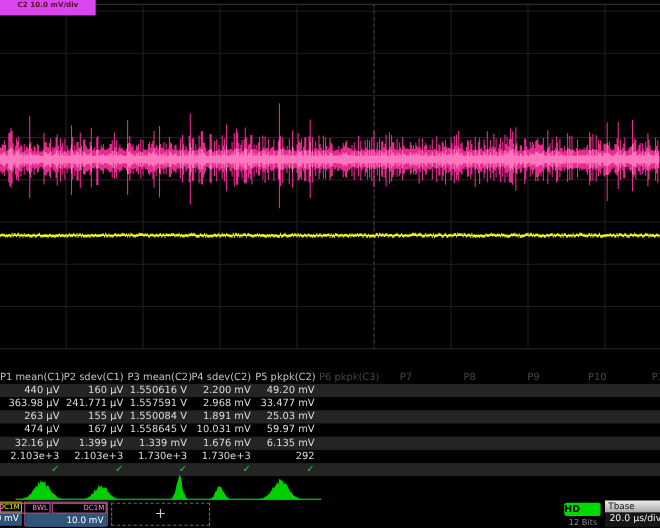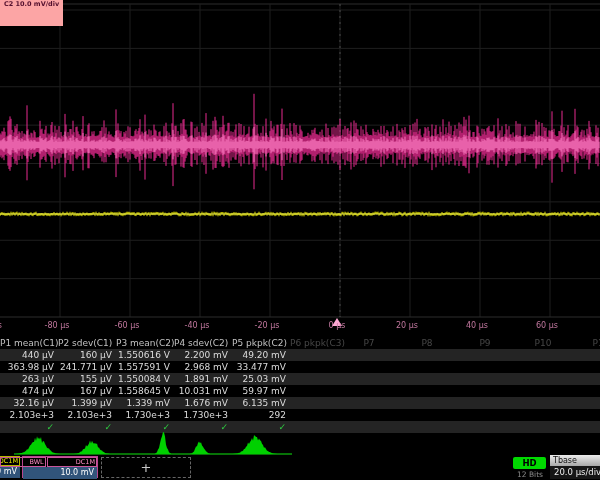--- a/index.html
+++ b/index.html
@@ -1,20 +1,20 @@
 <!DOCTYPE html>
 <html><head>
 <meta charset="utf-8">
 <style>
   html,body{margin:0;padding:0;background:#000;}
   .screen{position:relative;width:600px;height:480px;background:#000;overflow:hidden;
           font-family:"DejaVu Sans","Liberation Sans",sans-serif;}
   svg{position:absolute;left:0;top:0;}
   
-  .trace-badge{position:absolute;left:0;top:0;height:26px;padding:0 4px;background:#fca5a5;
+  .trace-badge{position:absolute;left:0;top:0;height:14px;padding:0 16px;background:#d946ef;
                color:#54102e;font-size:6.5px;line-height:9px;font-weight:bold;white-space:nowrap;}
   
   .axis-row{position:absolute;left:0;top:318px;width:600px;height:16px;}
   .axis-label{position:absolute;top:3px;transform:translateX(-50%);color:#c1779e;font-size:8px;white-space:nowrap;}
   .trig-marker{position:absolute;left:332px;top:0px;width:0;height:0;
                border-left:5px solid transparent;border-right:5px solid transparent;
                border-bottom:8px solid #ffa8d4;}
   
   .measure-table{position:absolute;left:0;top:336px;width:600px;overflow:hidden;}
   .m-row{display:flex;width:660px;height:12px;align-items:center;}
@@ -34,21 +34,21 @@
   .chan-tab{font-size:7px;font-weight:bold;line-height:9px;padding:0 3px;color:#fff;}
   .mini-badge{font-size:6.5px;line-height:8px;padding:0 1px;border:1px solid;white-space:nowrap;}
   .c1-box{left:-56px;width:76px;}
   .c1-box .mini-badge{border-color:#b8b800;color:#e8e800;}
   .c2-box{left:22px;width:76px;border:1px solid #b8478f;}
   .c2-box .chan-tab{background:#701a75;}
   .c2-box .mini-badge{border-color:#c9569b;color:#ff8cc4;padding-left:28px;}
   .add-box{position:absolute;left:101px;top:2px;width:88px;height:19px;border:1px dashed #666;
            color:#c9c9c9;font-size:13px;text-align:center;line-height:19px;}
   .hd-badge{position:absolute;left:513px;top:2px;width:33px;height:12px;background:#00d900;
-            border-radius:2px;color:#000;font-size:8.5px;font-weight:bold;text-align:center;line-height:12px;}
+            border-radius:2px;color:#000;font-size:8.5px;font-weight:bold;line-height:12px;}
   .hd-bits{position:absolute;left:510px;top:15px;width:40px;color:#8a8a8a;font-size:7.5px;text-align:center;}
   .tbase-box{position:absolute;left:550px;top:0px;width:120px;height:24px;}
   .tbase-row1{height:11px;background:linear-gradient(#ececec,#a8a8a8);color:#111;font-size:8px;
               line-height:11px;padding-left:3px;}
   .tbase-row2{height:13px;background:#161616;color:#ececec;font-size:8.5px;line-height:13px;padding-left:4px;}
 </style>
 </head>
 <body>
 
 <div class="screen">
@@ -74,34 +74,20 @@
       <line x1="0" y1="317" x2="600" y2="317" stroke="#2c2c2c" stroke-width="1"></line>
       <line x1="340" y1="4" x2="340" y2="317" stroke="#4a4a4a" stroke-width="1" stroke-dasharray="2 4"></line>
       <path d="M0 133.3V157.2M1 134.6V155.4M2 131.3V158.3M3 131.7V156.9M4 127.7V160.2M5 131.8V155.1M6 137.3V154.2M7 135.7V155.8M8 121.2V165.7M9 120.2V169.0M10 116.4V170.8M11 118.8V167.1M12 129.9V157.0M13 136.0V153.2M14 132.4V158.8M15 126.0V163.6M16 128.4V160.9M17 124.1V164.8M18 134.1V155.6M19 131.3V160.1M20 132.7V155.9M21 138.0V152.3M22 131.0V158.9M23 136.7V151.7M24 133.5V154.8M25 134.2V156.1M26 135.2V155.7M27 105.3V180.3M28 129.3V162.1M29 134.7V156.3M30 137.6V152.6M31 132.7V159.0M32 133.3V153.8M33 137.5V152.9M34 130.4V157.0M35 132.0V156.1M36 137.4V152.6M37 137.9V151.9M38 137.0V152.0M39 137.6V153.3M40 120.8V167.7M41 129.5V159.6M42 128.7V159.1M43 133.6V157.0M44 134.0V155.8M45 129.7V160.0M46 125.9V161.8M47 137.5V152.2M48 133.5V154.0M49 135.3V155.3M50 133.7V156.5M51 125.0V161.9M52 122.0V168.6M53 132.3V156.2M54 137.0V152.7M55 125.8V164.9M56 133.2V154.1M57 129.7V158.7M58 137.6V152.8M59 126.1V163.3M60 137.9V153.1M61 132.0V157.6M62 135.8V154.0M63 137.2V152.7M64 134.9V153.8M65 113.9V177.3M66 124.5V163.1M67 137.4V152.9M68 132.1V160.0M69 135.8V155.3M70 129.0V164.0M71 129.1V164.2M72 134.3V155.5M73 120.7V170.9M74 132.2V154.6M75 137.0V151.9M76 127.1V158.2M77 126.6V159.4M78 131.4V157.4M79 134.1V155.4M80 135.6V156.1M81 135.4V154.4M82 129.0V159.3M83 116.1V170.3M84 136.9V153.1M85 136.0V152.7M86 133.9V153.3M87 137.0V151.8M88 124.9V168.2M89 123.3V168.3M90 136.2V152.8M91 135.8V154.6M92 131.5V154.6M93 134.3V155.9M94 131.2V158.2M95 135.9V153.5M96 136.3V152.9M97 135.6V153.9M98 135.6V154.1M99 134.6V155.8M100 131.0V157.5M101 130.8V155.9M102 127.2V161.5M103 137.0V152.9M104 120.4V162.5M105 133.6V157.0M106 127.4V162.3M107 137.6V153.9M108 134.3V154.9M109 131.4V156.9M110 135.1V155.1M111 134.3V154.8M112 136.4V151.7M113 136.7V152.6M114 137.6V153.0M115 135.2V155.1M116 109.4V177.1M117 130.0V158.4M118 123.4V164.2M119 130.4V157.2M120 133.3V153.9M121 131.1V158.2M122 136.9V153.6M123 136.7V153.1M124 132.0V156.6M125 133.5V155.5M126 130.8V158.3M127 137.1V151.9M128 126.3V162.2M129 138.0V153.6M130 127.3V159.6M131 135.9V152.0M132 136.0V153.8M133 136.6V153.6M134 135.7V154.7M135 130.8V157.9M136 129.2V159.1M137 134.2V156.9M138 130.9V156.6M139 128.0V162.8M140 119.2V170.7M141 134.4V156.0M142 131.6V160.0M143 133.3V154.2M144 135.7V152.9M145 114.6V179.6M146 130.8V158.7M147 134.4V153.2M148 134.6V154.4M149 129.3V158.3M150 136.6V153.2M151 130.4V158.7M152 135.9V152.4M153 135.0V152.1M154 124.6V161.0M155 129.6V160.6M156 130.7V157.9M157 135.7V154.2M158 136.4V155.8M159 132.1V156.0M160 131.3V157.7M161 136.0V153.8M162 136.9V152.9M163 135.8V153.8M164 126.1V162.0M165 136.1V153.2M166 122.7V165.9M167 131.2V158.9M168 136.4V151.5M169 132.6V156.3M170 135.0V154.6M171 137.4V153.2M172 123.3V165.8M173 103.2V186.1M174 134.1V156.2M175 125.9V164.8M176 125.7V164.3M177 136.6V152.8M178 131.1V157.1M179 136.8V152.0M180 134.9V154.8M181 123.2V166.6M182 133.9V156.8M183 119.6V167.2M184 119.0V167.9M185 129.5V161.6M186 129.7V158.1M187 134.5V155.5M188 137.8V151.6M189 136.8V152.2M190 135.9V152.8M191 121.6V166.0M192 122.1V166.9M193 137.5V153.2M194 137.8V153.4M195 128.2V160.0M196 137.0V152.4M197 126.5V164.7M198 136.3V153.1M199 131.9V155.7M200 135.7V155.0M201 137.3V153.9M202 122.9V162.4M203 132.3V156.6M204 125.8V165.0M205 135.3V154.6M206 113.1V173.8M207 135.9V152.6M208 136.4V152.0M209 135.4V155.3M210 135.7V155.8M211 129.2V160.7M212 137.1V152.9M213 120.8V169.6M214 134.8V155.0M215 116.8V167.9M216 120.4V168.0M217 129.8V161.2M218 134.9V154.4M219 131.5V156.1M220 127.2V162.2M221 137.2V154.5M222 126.9V166.2M223 115.8V167.1M224 124.8V166.1M225 135.0V154.7M226 131.5V161.5M227 130.6V158.2M228 122.9V162.7M229 122.8V167.8M230 135.7V152.7M231 131.3V160.6M232 135.5V152.1M233 131.9V157.4M234 136.7V152.5M235 129.6V159.5M236 124.4V159.8M237 137.4V154.4M238 136.3V152.0M239 123.1V163.1M240 134.4V156.1M241 124.0V166.3M242 135.3V154.2M243 134.6V157.0M244 126.1V163.4M245 137.0V151.4M246 135.1V154.5M247 134.1V155.9M248 133.5V155.0M249 126.6V164.5M250 136.4V153.6M251 137.1V152.2M252 135.8V153.6M253 128.6V163.7M254 93.8V189.3M255 123.8V169.1M256 135.2V154.5M257 125.0V166.3M258 133.7V154.6M259 135.7V152.6M260 136.7V153.9M261 132.8V157.6M262 136.2V151.9M263 126.2V167.4M264 135.8V152.6M265 137.0V153.7M266 118.6V170.6M267 135.1V153.8M268 136.9V152.8M269 137.4V152.6M270 131.1V157.2M271 120.9V164.2M272 128.3V163.2M273 129.8V161.2M274 126.3V163.4M275 136.3V153.4M276 133.5V155.8M277 124.7V164.5M278 124.8V165.1M279 136.1V154.3M280 136.7V154.0M281 123.9V165.9M282 108.6V180.0M283 137.7V151.9M284 124.4V166.0M285 137.8V151.7M286 135.0V154.4M287 128.3V160.0M288 134.8V153.1M289 135.8V153.3M290 123.1V162.8M291 131.0V157.5M292 134.4V154.0M293 136.9V152.1M294 123.1V162.3M295 136.5V153.8M296 125.0V162.8M297 132.8V154.9M298 135.9V153.4M299 134.0V153.4M300 125.5V163.6M301 129.6V160.9M302 131.3V159.9M303 136.8V151.8M304 137.1V154.3M305 136.5V153.3M306 136.2V152.2M307 136.0V155.1M308 132.8V155.4M309 137.8V152.9M310 134.5V154.3M311 135.4V154.5M312 129.9V161.4M313 133.0V156.0M314 129.6V160.4M315 127.8V161.9M316 133.8V156.3M317 134.3V154.4M318 134.5V154.6M319 135.4V153.2M320 131.8V160.2M321 136.7V152.1M322 129.6V163.6M323 135.3V152.6M324 136.9V154.1M325 137.0V152.7M326 123.6V160.5M327 137.5V151.5M328 128.0V164.1M329 135.1V154.9M330 136.7V153.5M331 136.2V152.0M332 127.4V160.5M333 134.5V156.7M334 126.6V163.2M335 136.4V152.5M336 127.6V161.7M337 135.7V154.1M338 124.8V164.7M339 136.0V152.1M340 119.0V170.0M341 137.8V153.7M342 135.2V153.1M343 129.4V159.3M344 136.5V152.4M345 126.0V165.1M346 136.2V151.7M347 128.7V160.4M348 128.0V161.3M349 134.0V153.9M350 130.7V161.9M351 122.4V169.5M352 137.0V152.6M353 136.2V152.4M354 120.5V166.9M355 133.1V155.8M356 122.8V165.1M357 129.2V161.4M358 129.5V159.2M359 135.2V153.9M360 136.0V153.4M361 126.2V161.0M362 136.3V153.7M363 129.5V160.2M364 134.0V157.9M365 135.8V153.4M366 124.8V163.9M367 132.1V158.3M368 134.1V157.0M369 135.4V154.2M370 135.0V154.0M371 134.9V154.6M372 135.6V153.4M373 128.9V159.2M374 131.5V157.0M375 135.0V153.0M376 132.0V158.4M377 135.4V155.7M378 129.8V159.2M379 132.5V157.8M380 134.0V154.0M381 126.0V166.8M382 133.9V156.4M383 135.8V151.8M384 125.9V164.2M385 136.6V154.1M386 132.8V155.4M387 130.0V159.2M388 131.6V158.0M389 136.1V153.5M390 136.4V153.6M391 131.6V154.9M392 136.2V153.5M393 126.3V163.1M394 136.4V151.9M395 135.6V153.1M396 135.5V153.1M397 123.9V165.5M398 136.9V153.3M399 130.4V159.6M400 132.0V159.7M401 137.4V152.5M402 128.3V164.2M403 130.1V159.7M404 133.5V154.7M405 127.1V167.9M406 133.4V157.1M407 134.7V152.5M408 134.4V157.6M409 134.3V155.9M410 125.0V164.0M411 129.9V159.5M412 135.8V153.3M413 123.8V166.6M414 132.1V156.5M415 122.5V163.9M416 132.1V159.4M417 118.9V164.8M418 134.1V156.3M419 130.6V157.5M420 128.8V158.9M421 135.4V153.3M422 137.4V154.3M423 137.2V152.1M424 133.6V153.7M425 127.1V160.8M426 128.4V160.3M427 135.9V152.8M428 126.9V162.6M429 130.9V158.5M430 136.5V152.6M431 136.7V151.7M432 124.4V170.1M433 136.3V153.1M434 135.9V154.3M435 128.8V157.7M436 125.1V167.3M437 135.5V155.7M438 134.0V156.3M439 137.2V153.1M440 126.5V162.3M441 131.9V157.8M442 136.3V153.1M443 119.3V165.7M444 135.8V152.6M445 134.2V155.6M446 127.2V162.3M447 135.0V152.5M448 132.8V157.4M449 121.6V164.6M450 134.1V154.9M451 125.9V161.1M452 137.9V152.3M453 135.0V154.1M454 131.1V159.0M455 125.2V165.4M456 135.6V151.7M457 128.8V160.7M458 137.2V152.0M459 122.5V166.0M460 130.8V157.1M461 124.3V161.2M462 132.8V156.6M463 126.3V166.0M464 116.9V165.6M465 126.2V166.3M466 119.6V167.9M467 130.5V157.2M468 136.0V152.9M469 115.6V173.3M470 130.3V158.2M471 136.8V154.1M472 137.0V153.4M473 132.0V157.5M474 132.0V156.3M475 137.0V152.4M476 136.7V152.4M477 125.6V167.6M478 126.6V163.1M479 133.2V154.9M480 135.6V152.2M481 136.1V151.6M482 128.7V160.7M483 134.3V154.6M484 129.1V158.5M485 131.4V155.9M486 134.8V153.7M487 128.2V164.7M488 127.3V160.8M489 126.0V164.8M490 131.0V159.9M491 132.1V157.5M492 131.5V160.4M493 131.2V156.2M494 125.2V164.3M495 136.5V153.7M496 137.9V151.9M497 137.9V152.6M498 118.3V167.6M499 133.4V156.4M500 130.3V158.6M501 137.7V151.7M502 126.2V161.1M503 137.0V154.6M504 136.4V151.9M505 134.1V155.4M506 124.1V166.0M507 129.5V164.3M508 136.6V154.3M509 126.1V161.2M510 134.5V155.7M511 134.3V155.0M512 137.7V152.3M513 132.4V156.2M514 136.5V153.9M515 137.1V152.3M516 121.1V165.4M517 134.8V154.1M518 123.7V163.6M519 135.6V152.9M520 123.8V163.2M521 136.1V153.7M522 136.4V153.2M523 137.7V153.0M524 134.8V152.9M525 126.5V161.5M526 136.6V152.6M527 135.1V154.9M528 136.7V153.2M529 135.7V155.2M530 136.2V153.9M531 134.2V154.2M532 136.7V153.3M533 134.2V156.1M534 131.6V158.8M535 136.3V153.8M536 119.9V168.5M537 124.6V164.5M538 136.6V152.6M539 121.9V164.3M540 136.0V152.2M541 135.7V154.5M542 123.0V165.2M543 136.2V154.1M544 126.9V159.9M545 130.9V155.8M546 127.8V158.2M547 136.5V153.3M548 137.1V152.6M549 130.4V159.8M550 130.7V160.7M551 131.4V158.8M552 111.3V182.7M553 132.0V158.9M554 128.8V158.2M555 134.9V156.6M556 136.6V154.0M557 136.0V153.4M558 136.1V152.3M559 131.0V157.3M560 131.2V158.4M561 125.6V159.5M562 110.7V171.9M563 135.3V154.6M564 127.2V163.6M565 136.2V152.3M566 134.6V154.9M567 130.5V161.9M568 125.1V162.3M569 137.0V151.9M570 137.5V153.7M571 136.1V151.5M572 134.5V154.3M573 133.4V156.1M574 133.1V154.5M575 108.8V173.9M576 129.7V160.8M577 125.6V159.1M578 127.2V163.0M579 137.6V152.1M580 135.2V155.3M581 131.8V156.2M582 129.7V159.1M583 137.2V151.6M584 130.3V158.5M585 135.3V155.5M586 137.5V153.9M587 128.8V159.8M588 133.9V155.1M589 120.9V169.4M590 126.9V163.1M591 132.2V155.4M592 136.6V153.5M593 136.3V154.6M594 137.2V153.0M595 136.7V153.5M596 125.3V164.0M597 132.8V157.6M598 127.7V166.2M599 137.2V153.1" stroke="#ff2f9e" stroke-width="1" fill="none" opacity="0.9"></path>
       <path d="M0 140.3V149.5M1 141.2V148.6M2 139.9V149.8M3 139.1V150.6M4 137.9V151.8M5 140.4V149.4M6 141.6V148.2M7 141.0V148.8M8 136.5V153.1M9 135.5V154.0M10 134.4V155.1M11 135.0V154.5M12 139.6V150.1M13 141.7V148.1M14 139.4V150.4M15 137.1V152.5M16 137.6V152.0M17 135.9V153.6M18 140.9V148.9M19 139.0V150.7M20 140.3V149.4M21 141.8V148.1M22 138.8V150.9M23 141.7V148.2M24 140.4V149.4M25 140.3V149.5M26 141.1V148.8M27 130.8V158.5M28 138.6V151.0M29 140.5V149.3M30 141.6V148.2M31 139.8V150.0M32 140.7V149.1M33 141.6V148.2M34 139.9V149.8M35 140.4V149.4M36 141.6V148.2M37 141.8V148.0M38 141.7V148.1M39 141.8V148.0M40 135.9V153.7M41 138.6V151.0M42 138.2V151.5M43 140.0V149.8M44 140.2V149.6M45 138.9V150.8M46 137.6V152.0M47 141.8V148.1M48 141.0V148.8M49 140.7V149.1M50 140.1V149.6M51 137.6V152.1M52 135.8V153.7M53 139.4V150.3M54 141.8V148.1M55 136.7V152.9M56 140.7V149.1M57 139.2V150.6M58 141.8V148.1M59 137.5V152.1M60 141.8V148.0M61 139.3V150.4M62 141.7V148.1M63 141.5V148.3M64 141.2V148.6M65 131.6V157.7M66 136.4V153.1M67 141.4V148.4M68 139.5V150.2M69 141.1V148.7M70 137.9V151.8M71 137.7V152.0M72 140.8V149.0M73 135.5V154.0M74 140.2V149.6M75 141.8V148.1M76 138.5V151.2M77 137.9V151.8M78 139.9V149.9M79 141.1V148.8M80 140.8V149.0M81 141.0V148.8M82 139.1V150.6M83 133.0V156.4M84 141.8V148.1M85 141.7V148.2M86 141.1V148.7M87 141.8V148.0M88 136.4V153.1M89 136.4V153.2M90 141.8V148.0M91 141.1V148.7M92 140.3V149.5M93 141.0V148.8M94 139.8V149.9M95 141.6V148.2M96 141.7V148.1M97 140.7V149.1M98 141.6V148.2M99 140.2V149.6M100 139.5V150.3M101 139.8V149.9M102 137.5V152.1M103 141.6V148.2M104 136.4V153.1M105 140.6V149.1M106 138.1V151.5M107 141.7V148.1M108 141.0V148.8M109 140.1V149.6M110 140.5V149.2M111 141.0V148.8M112 141.8V148.1M113 141.8V148.1M114 141.8V148.1M115 141.1V148.7M116 131.0V158.3M117 138.4V151.3M118 137.2V152.5M119 139.1V150.6M120 140.8V149.0M121 140.0V149.8M122 141.7V148.1M123 141.5V148.3M124 139.4V150.3M125 140.9V148.9M126 138.5V151.2M127 141.8V148.1M128 138.4V151.3M129 141.8V148.0M130 138.8V150.9M131 141.5V148.3M132 140.8V149.0M133 141.5V148.4M134 141.2V148.6M135 138.8V150.9M136 138.6V151.1M137 140.5V149.3M138 139.4V150.3M139 138.5V151.2M140 135.4V154.1M141 140.5V149.3M142 138.9V150.8M143 140.5V149.3M144 141.8V148.1M145 132.0V157.4M146 139.9V149.8M147 141.3V148.6M148 140.5V149.3M149 138.6V151.1M150 141.8V148.1M151 138.8V150.9M152 141.5V148.3M153 141.5V148.3M154 137.6V152.1M155 137.8V151.8M156 139.5V150.2M157 141.2V148.6M158 141.0V148.8M159 139.7V150.1M160 139.1V150.6M161 141.6V148.2M162 141.8V148.1M163 141.5V148.3M164 137.3V152.3M165 141.8V148.0M166 135.7V153.8M167 139.4V150.3M168 141.8V148.1M169 140.0V149.8M170 140.8V149.0M171 141.7V148.1M172 137.0V152.6M173 129.9V159.3M174 140.3V149.5M175 137.0V152.6M176 137.1V152.5M177 141.8V148.1M178 139.9V149.8M179 141.8V148.0M180 141.0V148.8M181 136.2V153.4M182 139.8V149.9M183 135.7V153.9M184 136.0V153.6M185 138.9V150.8M186 139.2V150.5M187 140.8V149.0M188 141.8V148.1M189 141.8V148.1M190 141.3V148.5M191 135.8V153.7M192 135.4V154.1M193 141.7V148.1M194 141.7V148.1M195 139.1V150.6M196 141.6V148.2M197 137.3V152.3M198 141.7V148.2M199 140.0V149.8M200 141.2V148.6M201 141.7V148.2M202 136.8V152.8M203 140.6V149.2M204 137.5V152.1M205 141.2V148.6M206 132.5V156.9M207 141.7V148.1M208 141.8V148.1M209 140.9V148.9M210 140.7V149.0M211 139.1V150.6M212 141.5V148.3M213 135.8V153.7M214 140.4V149.4M215 134.7V154.8M216 135.4V154.2M217 138.1V151.5M218 141.5V148.4M219 139.6V150.1M220 138.0V151.6M221 141.4V148.4M222 136.9V152.7M223 134.3V155.2M224 135.6V153.9M225 141.4V148.4M226 138.8V150.9M227 139.7V150.0M228 136.4V153.1M229 136.2V153.3M230 141.5V148.3M231 138.8V150.9M232 141.6V148.3M233 139.8V149.9M234 141.7V148.1M235 138.8V150.9M236 137.8V151.8M237 141.5V148.3M238 141.8V148.0M239 136.3V153.3M240 140.1V149.7M241 137.1V152.5M242 141.0V148.8M243 140.3V149.5M244 137.9V151.7M245 141.8V148.0M246 140.7V149.1M247 141.0V148.8M248 141.0V148.8M249 137.4V152.2M250 141.6V148.2M251 141.8V148.1M252 141.2V148.6M253 137.6V152.1M254 126.9V162.2M255 135.6V153.9M256 141.2V148.6M257 135.7V153.9M258 140.9V148.9M259 141.2V148.6M260 141.7V148.1M261 140.0V149.7M262 141.6V148.2M263 136.6V153.0M264 141.2V148.6M265 141.6V148.3M266 132.8V156.5M267 140.9V148.9M268 141.7V148.1M269 141.8V148.1M270 139.9V149.9M271 136.3V153.3M272 137.9V151.8M273 138.5V151.2M274 137.8V151.8M275 141.6V148.3M276 140.8V149.0M277 136.4V153.2M278 137.3V152.3M279 141.2V148.6M280 141.1V148.7M281 136.4V153.2M282 129.0V160.2M283 141.7V148.1M284 136.8V152.8M285 141.8V148.0M286 141.4V148.4M287 137.8V151.8M288 141.0V148.8M289 141.5V148.3M290 137.0V152.6M291 138.8V150.9M292 140.9V148.9M293 141.8V148.1M294 136.5V153.1M295 141.1V148.7M296 137.3V152.3M297 140.1V149.7M298 141.8V148.1M299 141.1V148.7M300 137.9V151.8M301 139.0V150.7M302 139.0V150.7M303 141.8V148.0M304 141.4V148.4M305 141.6V148.2M306 141.5V148.3M307 141.1V148.7M308 140.6V149.1M309 141.7V148.1M310 140.6V149.2M311 140.5V149.3M312 138.7V151.0M313 139.9V149.8M314 139.1V150.6M315 138.5V151.2M316 140.7V149.1M317 141.2V148.6M318 141.1V148.7M319 141.0V148.8M320 138.9V150.8M321 141.7V148.1M322 137.9V151.7M323 141.4V148.4M324 141.6V148.3M325 141.8V148.0M326 137.4V152.2M327 141.8V148.0M328 137.4V152.2M329 140.4V149.3M330 141.5V148.3M331 141.7V148.2M332 138.2V151.4M333 140.2V149.6M334 136.8V152.8M335 141.7V148.1M336 137.4V152.2M337 141.4V148.4M338 136.8V152.8M339 141.8V148.1M340 135.8V153.7M341 141.7V148.1M342 141.1V148.7M343 138.9V150.8M344 141.6V148.2M345 137.0V152.6M346 141.7V148.1M347 137.7V152.0M348 138.7V151.0M349 141.1V148.7M350 138.7V151.0M351 135.6V153.9M352 141.7V148.2M353 141.7V148.1M354 135.9V153.6M355 140.8V149.0M356 136.6V153.0M357 138.6V151.1M358 139.3V150.4M359 141.4V148.5M360 141.6V148.2M361 138.3V151.4M362 141.6V148.2M363 138.9V150.8M364 140.1V149.6M365 141.8V148.0M366 137.3V152.4M367 140.1V149.6M368 140.2V149.6M369 141.5V148.3M370 141.2V148.6M371 141.1V148.7M372 141.1V148.7M373 138.4V151.3M374 139.4V150.3M375 141.2V148.6M376 139.3V150.4M377 140.8V149.0M378 139.2V150.5M379 139.2V150.5M380 141.1V148.7M381 137.0V152.6M382 140.3V149.5M383 141.8V148.0M384 136.2V153.4M385 141.6V148.2M386 140.7V149.1M387 138.3V151.4M388 139.4V150.4M389 141.8V148.1M390 141.8V148.0M391 140.2V149.6M392 141.1V148.7M393 138.1V151.5M394 141.7V148.1M395 141.7V148.2M396 141.4V148.5M397 137.4V152.2M398 141.7V148.1M399 139.3V150.5M400 139.6V150.1M401 141.8V148.1M402 137.5V152.1M403 138.9V150.8M404 140.6V149.1M405 136.6V152.9M406 140.4V149.3M407 141.4V148.4M408 140.0V149.7M409 140.3V149.5M410 135.7V153.8M411 139.4V150.3M412 141.7V148.1M413 135.5V154.0M414 139.9V149.8M415 136.3V153.2M416 139.0V150.7M417 135.7V153.8M418 140.8V149.0M419 139.4V150.3M420 139.4V150.4M421 141.5V148.4M422 141.5V148.3M423 141.5V148.3M424 140.8V149.0M425 137.7V152.0M426 138.3V151.3M427 141.8V148.1M428 138.1V151.6M429 139.9V149.8M430 141.8V148.1M431 141.8V148.1M432 135.4V154.1M433 141.1V148.7M434 141.5V148.3M435 139.0V150.7M436 136.6V153.0M437 141.1V148.7M438 140.8V148.9M439 141.8V148.1M440 138.3V151.4M441 139.6V150.1M442 141.4V148.4M443 135.5V154.0M444 141.5V148.3M445 140.6V149.1M446 138.2V151.5M447 141.4V148.4M448 140.4V149.4M449 136.3V153.2M450 141.2V148.6M451 137.8V151.8M452 141.8V148.1M453 141.3V148.5M454 138.7V151.0M455 136.8V152.8M456 141.7V148.2M457 139.3V150.4M458 141.6V148.2M459 136.7V152.9M460 139.7V150.0M461 137.8V151.9M462 140.3V149.4M463 137.2V152.4M464 134.8V154.7M465 136.7V152.9M466 135.5V154.0M467 138.9V150.8M468 141.5V148.3M469 132.2V157.1M470 138.8V150.9M471 141.5V148.4M472 141.7V148.1M473 139.4V150.3M474 140.1V149.6M475 141.6V148.3M476 141.8V148.1M477 136.6V152.9M478 137.6V152.1M479 140.8V149.0M480 141.6V148.3M481 141.8V148.1M482 138.7V151.0M483 140.9V148.9M484 139.0V150.7M485 140.0V149.8M486 140.7V149.1M487 137.8V151.8M488 138.1V151.5M489 137.5V152.1M490 139.3V150.5M491 139.8V149.9M492 139.3V150.4M493 139.6V150.1M494 137.3V152.3M495 141.4V148.5M496 141.7V148.1M497 141.7V148.1M498 135.5V154.0M499 139.7V150.1M500 139.3V150.4M501 141.8V148.1M502 137.2V152.4M503 141.3V148.5M504 141.8V148.1M505 139.9V149.8M506 136.7V152.9M507 138.0V151.7M508 141.5V148.3M509 138.3V151.3M510 140.9V148.9M511 140.2V149.6M512 141.8V148.1M513 140.4V149.4M514 141.5V148.3M515 141.8V148.0M516 135.5V154.1M517 141.2V148.6M518 136.9V152.7M519 141.7V148.1M520 136.2V153.4M521 141.7V148.1M522 141.8V148.0M523 141.7V148.1M524 141.4V148.4M525 137.5V152.2M526 141.4V148.4M527 140.5V149.3M528 141.6V148.2M529 141.2V148.7M530 141.1V148.7M531 141.1V148.7M532 141.7V148.2M533 140.8V148.9M534 139.3V150.4M535 141.7V148.1M536 136.2V153.4M537 137.1V152.5M538 141.7V148.2M539 135.5V154.0M540 141.8V148.1M541 141.0V148.8M542 136.9V152.7M543 141.6V148.2M544 138.1V151.6M545 139.7V150.0M546 138.7V150.9M547 141.7V148.1M548 141.8V148.0M549 138.8V150.9M550 139.2V150.5M551 138.9V150.8M552 130.0V159.2M553 139.2V150.5M554 139.3V150.4M555 140.6V149.1M556 141.4V148.4M557 141.6V148.2M558 141.7V148.1M559 140.1V149.7M560 139.7V150.0M561 138.1V151.6M562 133.0V156.4M563 140.9V148.9M564 137.1V152.5M565 141.7V148.1M566 140.6V149.2M567 138.7V151.0M568 137.5V152.1M569 141.7V148.1M570 141.6V148.2M571 141.7V148.1M572 140.9V148.9M573 140.3V149.4M574 140.8V149.0M575 131.2V158.1M576 138.9V150.8M577 138.2V151.5M578 137.0V152.6M579 141.7V148.1M580 141.0V148.8M581 140.2V149.5M582 139.5V150.2M583 141.8V148.1M584 138.7V151.0M585 140.9V148.9M586 141.6V148.2M587 137.7V151.9M588 140.3V149.4M589 135.5V154.1M590 138.3V151.4M591 139.9V149.9M592 141.2V148.6M593 141.1V148.7M594 141.4V148.4M595 141.6V148.2M596 136.0V153.5M597 139.5V150.3M598 137.1V152.5M599 141.7V148.1" stroke="#ff7fc4" stroke-width="1" fill="none" opacity="0.9"></path>
       <path d="M0 213.6V216.0M1 212.6V215.0M2 212.0V214.4M3 212.9V215.3M4 212.6V215.0M5 213.6V216.0M6 213.0V215.4M7 213.4V215.8M8 212.7V215.1M9 212.9V215.3M10 213.8V216.2M11 211.7V214.1M12 213.3V215.7M13 211.9V214.3M14 212.3V214.7M15 213.3V215.7M16 212.1V214.5M17 211.6V214.0M18 213.7V216.1M19 212.4V214.8M20 212.7V215.1M21 213.7V216.1M22 211.9V214.3M23 213.3V215.7M24 212.9V215.3M25 212.9V215.3M26 212.5V214.9M27 213.4V215.8M28 213.3V215.7M29 213.9V216.3M30 212.8V215.2M31 212.3V214.7M32 213.5V215.9M33 213.8V216.2M34 212.6V215.0M35 212.4V214.8M36 211.7V214.1M37 213.6V216.0M38 213.7V216.1M39 213.1V215.5M40 213.5V215.9M41 213.0V215.4M42 213.0V215.4M43 213.4V215.8M44 213.7V216.1M45 212.5V214.9M46 212.9V215.3M47 213.7V216.1M48 213.1V215.5M49 213.6V216.0M50 213.9V216.3M51 213.0V215.4M52 213.0V215.4M53 213.2V215.6M54 212.0V214.4M55 213.3V215.7M56 213.0V215.4M57 212.6V215.0M58 213.3V215.7M59 213.4V215.8M60 212.5V214.9M61 214.0V216.4M62 213.1V215.5M63 211.8V214.2M64 213.2V215.6M65 212.8V215.2M66 213.0V215.4M67 211.7V214.1M68 212.7V215.1M69 213.6V216.0M70 211.8V214.2M71 213.7V216.1M72 212.3V214.7M73 212.1V214.5M74 213.7V216.1M75 212.3V214.7M76 213.8V216.2M77 213.3V215.7M78 213.4V215.8M79 213.7V216.1M80 212.7V215.1M81 213.5V215.9M82 213.8V216.2M83 212.4V214.8M84 212.8V215.2M85 213.5V215.9M86 212.9V215.3M87 212.5V214.9M88 213.3V215.7M89 213.1V215.5M90 213.1V215.5M91 212.9V215.3M92 212.9V215.3M93 212.2V214.6M94 212.2V214.6M95 213.7V216.1M96 211.7V214.1M97 213.2V215.6M98 213.5V215.9M99 212.2V214.6M100 213.5V215.9M101 213.1V215.5M102 213.4V215.8M103 213.5V215.9M104 212.2V214.6M105 211.9V214.3M106 213.2V215.6M107 212.5V214.9M108 212.4V214.8M109 213.1V215.5M110 212.5V214.9M111 211.7V214.1M112 212.1V214.5M113 212.2V214.6M114 213.1V215.5M115 212.0V214.4M116 213.4V215.8M117 212.0V214.4M118 213.8V216.2M119 211.7V214.1M120 212.2V214.6M121 213.2V215.6M122 213.2V215.6M123 213.8V216.2M124 212.7V215.1M125 213.1V215.5M126 212.3V214.7M127 211.7V214.1M128 211.9V214.3M129 211.8V214.2M130 212.3V214.7M131 212.9V215.3M132 212.1V214.5M133 212.7V215.1M134 212.0V214.4M135 213.6V216.0M136 213.7V216.1M137 212.3V214.7M138 212.4V214.8M139 212.3V214.7M140 213.3V215.7M141 213.5V215.9M142 212.6V215.0M143 212.5V214.9M144 213.5V215.9M145 212.3V214.7M146 211.9V214.3M147 213.8V216.2M148 212.5V214.9M149 212.2V214.6M150 214.0V216.4M151 212.1V214.5M152 212.4V214.8M153 212.8V215.2M154 212.2V214.6M155 212.9V215.3M156 211.9V214.3M157 212.1V214.5M158 212.0V214.4M159 213.5V215.9M160 212.4V214.8M161 212.8V215.2M162 212.5V214.9M163 211.8V214.2M164 213.6V216.0M165 212.6V215.0M166 213.4V215.8M167 213.4V215.8M168 213.3V215.7M169 212.5V214.9M170 213.0V215.4M171 213.5V215.9M172 212.1V214.5M173 212.5V214.9M174 211.6V214.0M175 212.3V214.7M176 211.7V214.1M177 212.2V214.6M178 213.0V215.4M179 213.9V216.3M180 213.7V216.1M181 213.8V216.2M182 212.0V214.4M183 212.6V215.0M184 213.2V215.6M185 213.3V215.7M186 211.8V214.2M187 213.9V216.3M188 212.5V214.9M189 213.9V216.3M190 213.6V216.0M191 213.6V216.0M192 213.3V215.7M193 213.5V215.9M194 213.2V215.6M195 212.3V214.7M196 212.8V215.2M197 213.5V215.9M198 212.7V215.1M199 211.6V214.0M200 213.9V216.3M201 213.1V215.5M202 211.7V214.1M203 213.0V215.4M204 212.4V214.8M205 213.5V215.9M206 211.9V214.3M207 212.7V215.1M208 212.8V215.2M209 213.4V215.8M210 213.3V215.7M211 213.7V216.1M212 211.7V214.1M213 213.9V216.3M214 211.6V214.0M215 212.1V214.5M216 213.2V215.6M217 211.9V214.3M218 213.9V216.3M219 212.5V214.9M220 213.6V216.0M221 212.0V214.4M222 212.0V214.4M223 212.0V214.4M224 213.7V216.1M225 212.2V214.6M226 211.9V214.3M227 212.9V215.3M228 212.5V214.9M229 213.4V215.8M230 213.8V216.2M231 213.3V215.7M232 212.8V215.2M233 213.1V215.5M234 212.0V214.4M235 213.2V215.6M236 212.2V214.6M237 213.3V215.7M238 212.8V215.2M239 212.8V215.2M240 213.0V215.4M241 213.7V216.1M242 213.9V216.3M243 212.8V215.2M244 213.4V215.8M245 212.9V215.3M246 213.5V215.9M247 212.4V214.8M248 212.8V215.2M249 213.9V216.3M250 213.0V215.4M251 212.9V215.3M252 213.6V216.0M253 213.9V216.3M254 213.7V216.1M255 211.7V214.1M256 213.7V216.1M257 213.5V215.9M258 212.8V215.2M259 211.7V214.1M260 212.8V215.2M261 213.7V216.1M262 213.6V216.0M263 213.0V215.4M264 213.2V215.6M265 212.5V214.9M266 211.8V214.2M267 213.3V215.7M268 212.0V214.4M269 212.3V214.7M270 213.4V215.8M271 211.9V214.3M272 213.5V215.9M273 212.2V214.6M274 213.0V215.4M275 213.8V216.2M276 213.3V215.7M277 212.3V214.7M278 212.8V215.2M279 213.9V216.3M280 212.2V214.6M281 212.6V215.0M282 213.5V215.9M283 213.0V215.4M284 213.9V216.3M285 212.8V215.2M286 213.6V216.0M287 213.5V215.9M288 212.0V214.4M289 213.5V215.9M290 213.0V215.4M291 211.8V214.2M292 213.4V215.8M293 213.6V216.0M294 212.5V214.9M295 212.8V215.2M296 212.5V214.9M297 213.0V215.4M298 212.2V214.6M299 212.3V214.7M300 213.7V216.1M301 212.1V214.5M302 213.9V216.3M303 212.8V215.2M304 214.0V216.4M305 211.8V214.2M306 212.3V214.7M307 212.4V214.8M308 213.7V216.1M309 212.8V215.2M310 212.9V215.3M311 212.3V214.7M312 213.8V216.2M313 212.8V215.2M314 212.4V214.8M315 212.7V215.1M316 213.2V215.6M317 213.7V216.1M318 212.1V214.5M319 213.4V215.8M320 212.0V214.4M321 213.1V215.5M322 213.0V215.4M323 212.5V214.9M324 212.9V215.3M325 211.9V214.3M326 213.1V215.5M327 212.1V214.5M328 212.1V214.5M329 212.5V214.9M330 214.0V216.4M331 212.3V214.7M332 212.0V214.4M333 213.4V215.8M334 214.0V216.4M335 212.4V214.8M336 213.8V216.2M337 213.5V215.9M338 213.4V215.8M339 213.0V215.4M340 213.5V215.9M341 213.9V216.3M342 211.8V214.2M343 211.9V214.3M344 213.8V216.2M345 211.7V214.1M346 212.3V214.7M347 213.0V215.4M348 211.8V214.2M349 213.0V215.4M350 213.0V215.4M351 211.8V214.2M352 212.2V214.6M353 213.8V216.2M354 212.7V215.1M355 212.7V215.1M356 212.7V215.1M357 213.9V216.3M358 213.7V216.1M359 212.7V215.1M360 212.4V214.8M361 211.6V214.0M362 212.7V215.1M363 213.7V216.1M364 213.1V215.5M365 211.8V214.2M366 213.1V215.5M367 213.7V216.1M368 212.9V215.3M369 212.4V214.8M370 213.3V215.7M371 213.1V215.5M372 213.3V215.7M373 212.4V214.8M374 212.7V215.1M375 211.7V214.1M376 211.7V214.1M377 212.0V214.4M378 211.6V214.0M379 213.3V215.7M380 212.4V214.8M381 211.8V214.2M382 211.7V214.1M383 212.5V214.9M384 213.7V216.1M385 213.5V215.9M386 213.3V215.7M387 211.9V214.3M388 213.5V215.9M389 212.5V214.9M390 213.2V215.6M391 212.2V214.6M392 212.4V214.8M393 213.9V216.3M394 211.8V214.2M395 213.9V216.3M396 213.0V215.4M397 213.0V215.4M398 212.9V215.3M399 211.7V214.1M400 212.0V214.4M401 212.5V214.9M402 214.0V216.4M403 213.6V216.0M404 212.4V214.8M405 211.8V214.2M406 213.5V215.9M407 214.0V216.4M408 212.8V215.2M409 212.9V215.3M410 212.3V214.7M411 213.6V216.0M412 212.7V215.1M413 211.9V214.3M414 211.9V214.3M415 213.4V215.8M416 211.6V214.0M417 212.3V214.7M418 211.9V214.3M419 212.2V214.6M420 212.1V214.5M421 213.4V215.8M422 211.7V214.1M423 212.3V214.7M424 213.7V216.1M425 212.9V215.3M426 212.3V214.7M427 212.6V215.0M428 214.0V216.4M429 211.7V214.1M430 214.0V216.4M431 213.0V215.4M432 213.7V216.1M433 213.5V215.9M434 213.6V216.0M435 213.1V215.5M436 213.9V216.3M437 212.9V215.3M438 213.3V215.7M439 213.9V216.3M440 213.6V216.0M441 213.5V215.9M442 212.0V214.4M443 213.0V215.4M444 213.0V215.4M445 212.7V215.1M446 212.2V214.6M447 211.6V214.0M448 212.8V215.2M449 212.0V214.4M450 212.9V215.3M451 213.1V215.5M452 212.5V214.9M453 212.5V214.9M454 212.3V214.7M455 213.6V216.0M456 211.8V214.2M457 212.8V215.2M458 212.3V214.7M459 213.4V215.8M460 212.9V215.3M461 214.0V216.4M462 213.7V216.1M463 213.8V216.2M464 213.1V215.5M465 212.0V214.4M466 212.6V215.0M467 212.1V214.5M468 211.7V214.1M469 213.0V215.4M470 212.2V214.6M471 213.8V216.2M472 212.1V214.5M473 214.0V216.4M474 213.7V216.1M475 213.4V215.8M476 213.2V215.6M477 213.1V215.5M478 211.8V214.2M479 212.0V214.4M480 211.7V214.1M481 213.3V215.7M482 211.9V214.3M483 211.7V214.1M484 213.2V215.6M485 212.2V214.6M486 213.2V215.6M487 212.5V214.9M488 212.2V214.6M489 212.3V214.7M490 213.8V216.2M491 213.0V215.4M492 213.9V216.3M493 213.2V215.6M494 212.9V215.3M495 213.9V216.3M496 213.6V216.0M497 212.4V214.8M498 212.8V215.2M499 213.4V215.8M500 212.4V214.8M501 212.0V214.4M502 211.9V214.3M503 213.8V216.2M504 212.4V214.8M505 213.2V215.6M506 212.7V215.1M507 211.9V214.3M508 212.6V215.0M509 212.9V215.3M510 213.9V216.3M511 212.0V214.4M512 213.8V216.2M513 211.9V214.3M514 212.2V214.6M515 213.7V216.1M516 213.8V216.2M517 212.7V215.1M518 213.3V215.7M519 212.7V215.1M520 213.7V216.1M521 211.7V214.1M522 213.6V216.0M523 213.4V215.8M524 212.3V214.7M525 212.4V214.8M526 213.2V215.6M527 211.7V214.1M528 211.7V214.1M529 211.7V214.1M530 212.9V215.3M531 212.6V215.0M532 213.5V215.9M533 213.1V215.5M534 213.7V216.1M535 212.3V214.7M536 211.9V214.3M537 213.6V216.0M538 211.9V214.3M539 213.8V216.2M540 212.6V215.0M541 212.1V214.5M542 212.9V215.3M543 213.5V215.9M544 213.1V215.5M545 211.7V214.1M546 213.8V216.2M547 214.0V216.4M548 213.5V215.9M549 213.3V215.7M550 212.8V215.2M551 213.2V215.6M552 212.4V214.8M553 212.9V215.3M554 212.6V215.0M555 212.1V214.5M556 213.3V215.7M557 212.8V215.2M558 212.2V214.6M559 213.9V216.3M560 213.6V216.0M561 211.8V214.2M562 213.4V215.8M563 212.0V214.4M564 211.8V214.2M565 212.4V214.8M566 213.1V215.5M567 213.5V215.9M568 211.8V214.2M569 212.3V214.7M570 213.8V216.2M571 213.6V216.0M572 214.0V216.4M573 212.1V214.5M574 212.2V214.6M575 212.9V215.3M576 212.9V215.3M577 211.7V214.1M578 212.8V215.2M579 212.7V215.1M580 213.9V216.3M581 212.9V215.3M582 212.6V215.0M583 212.1V214.5M584 213.8V216.2M585 213.5V215.9M586 212.9V215.3M587 211.7V214.1M588 212.3V214.7M589 212.2V214.6M590 213.9V216.3M591 212.3V214.7M592 213.2V215.6M593 212.5V214.9M594 213.0V215.4M595 213.7V216.1M596 213.2V215.6M597 212.3V214.7M598 212.5V214.9M599 213.4V215.8" stroke="#e4e400" stroke-width="1" fill="none"></path>
       <line x1="0" y1="214" x2="600" y2="214" stroke="#ffff66" stroke-width="1" opacity="0.8"></line>
     </svg>
 
   <div class="trace-badge">C2 10.0 mV/div</div>
 
-  <div class="axis-row">
-    <div class="trig-marker"></div>
-    <div id="axis-labels">
-        <span class="axis-label" style="left: -13px;">-100 µs</span>
-        <span class="axis-label" style="left: 57px;">-80 µs</span>
-        <span class="axis-label" style="left: 127px;">-60 µs</span>
-        <span class="axis-label" style="left: 197px;">-40 µs</span>
-        <span class="axis-label" style="left: 267px;">-20 µs</span>
-        <span class="axis-label" style="left: 337px;">0 µs</span>
-        <span class="axis-label" style="left: 407px;">20 µs</span>
-        <span class="axis-label" style="left: 477px;">40 µs</span>
-        <span class="axis-label" style="left: 547px;">60 µs</span>
-      </div>
-  </div>
 
   <div class="measure-table" id="measure-table">
       <div class="m-row header">
         <div class="m-cell">P1 mean(C1)</div>
         <div class="m-cell">P2 sdev(C1)</div>
         <div class="m-cell">P3 mean(C2)</div>
         <div class="m-cell">P4 sdev(C2)</div>
         <div class="m-cell">P5 pkpk(C2)</div>
         <div class="m-cell dim">P6 pkpk(C3)</div>
         <div class="m-cell dim">P7</div>

